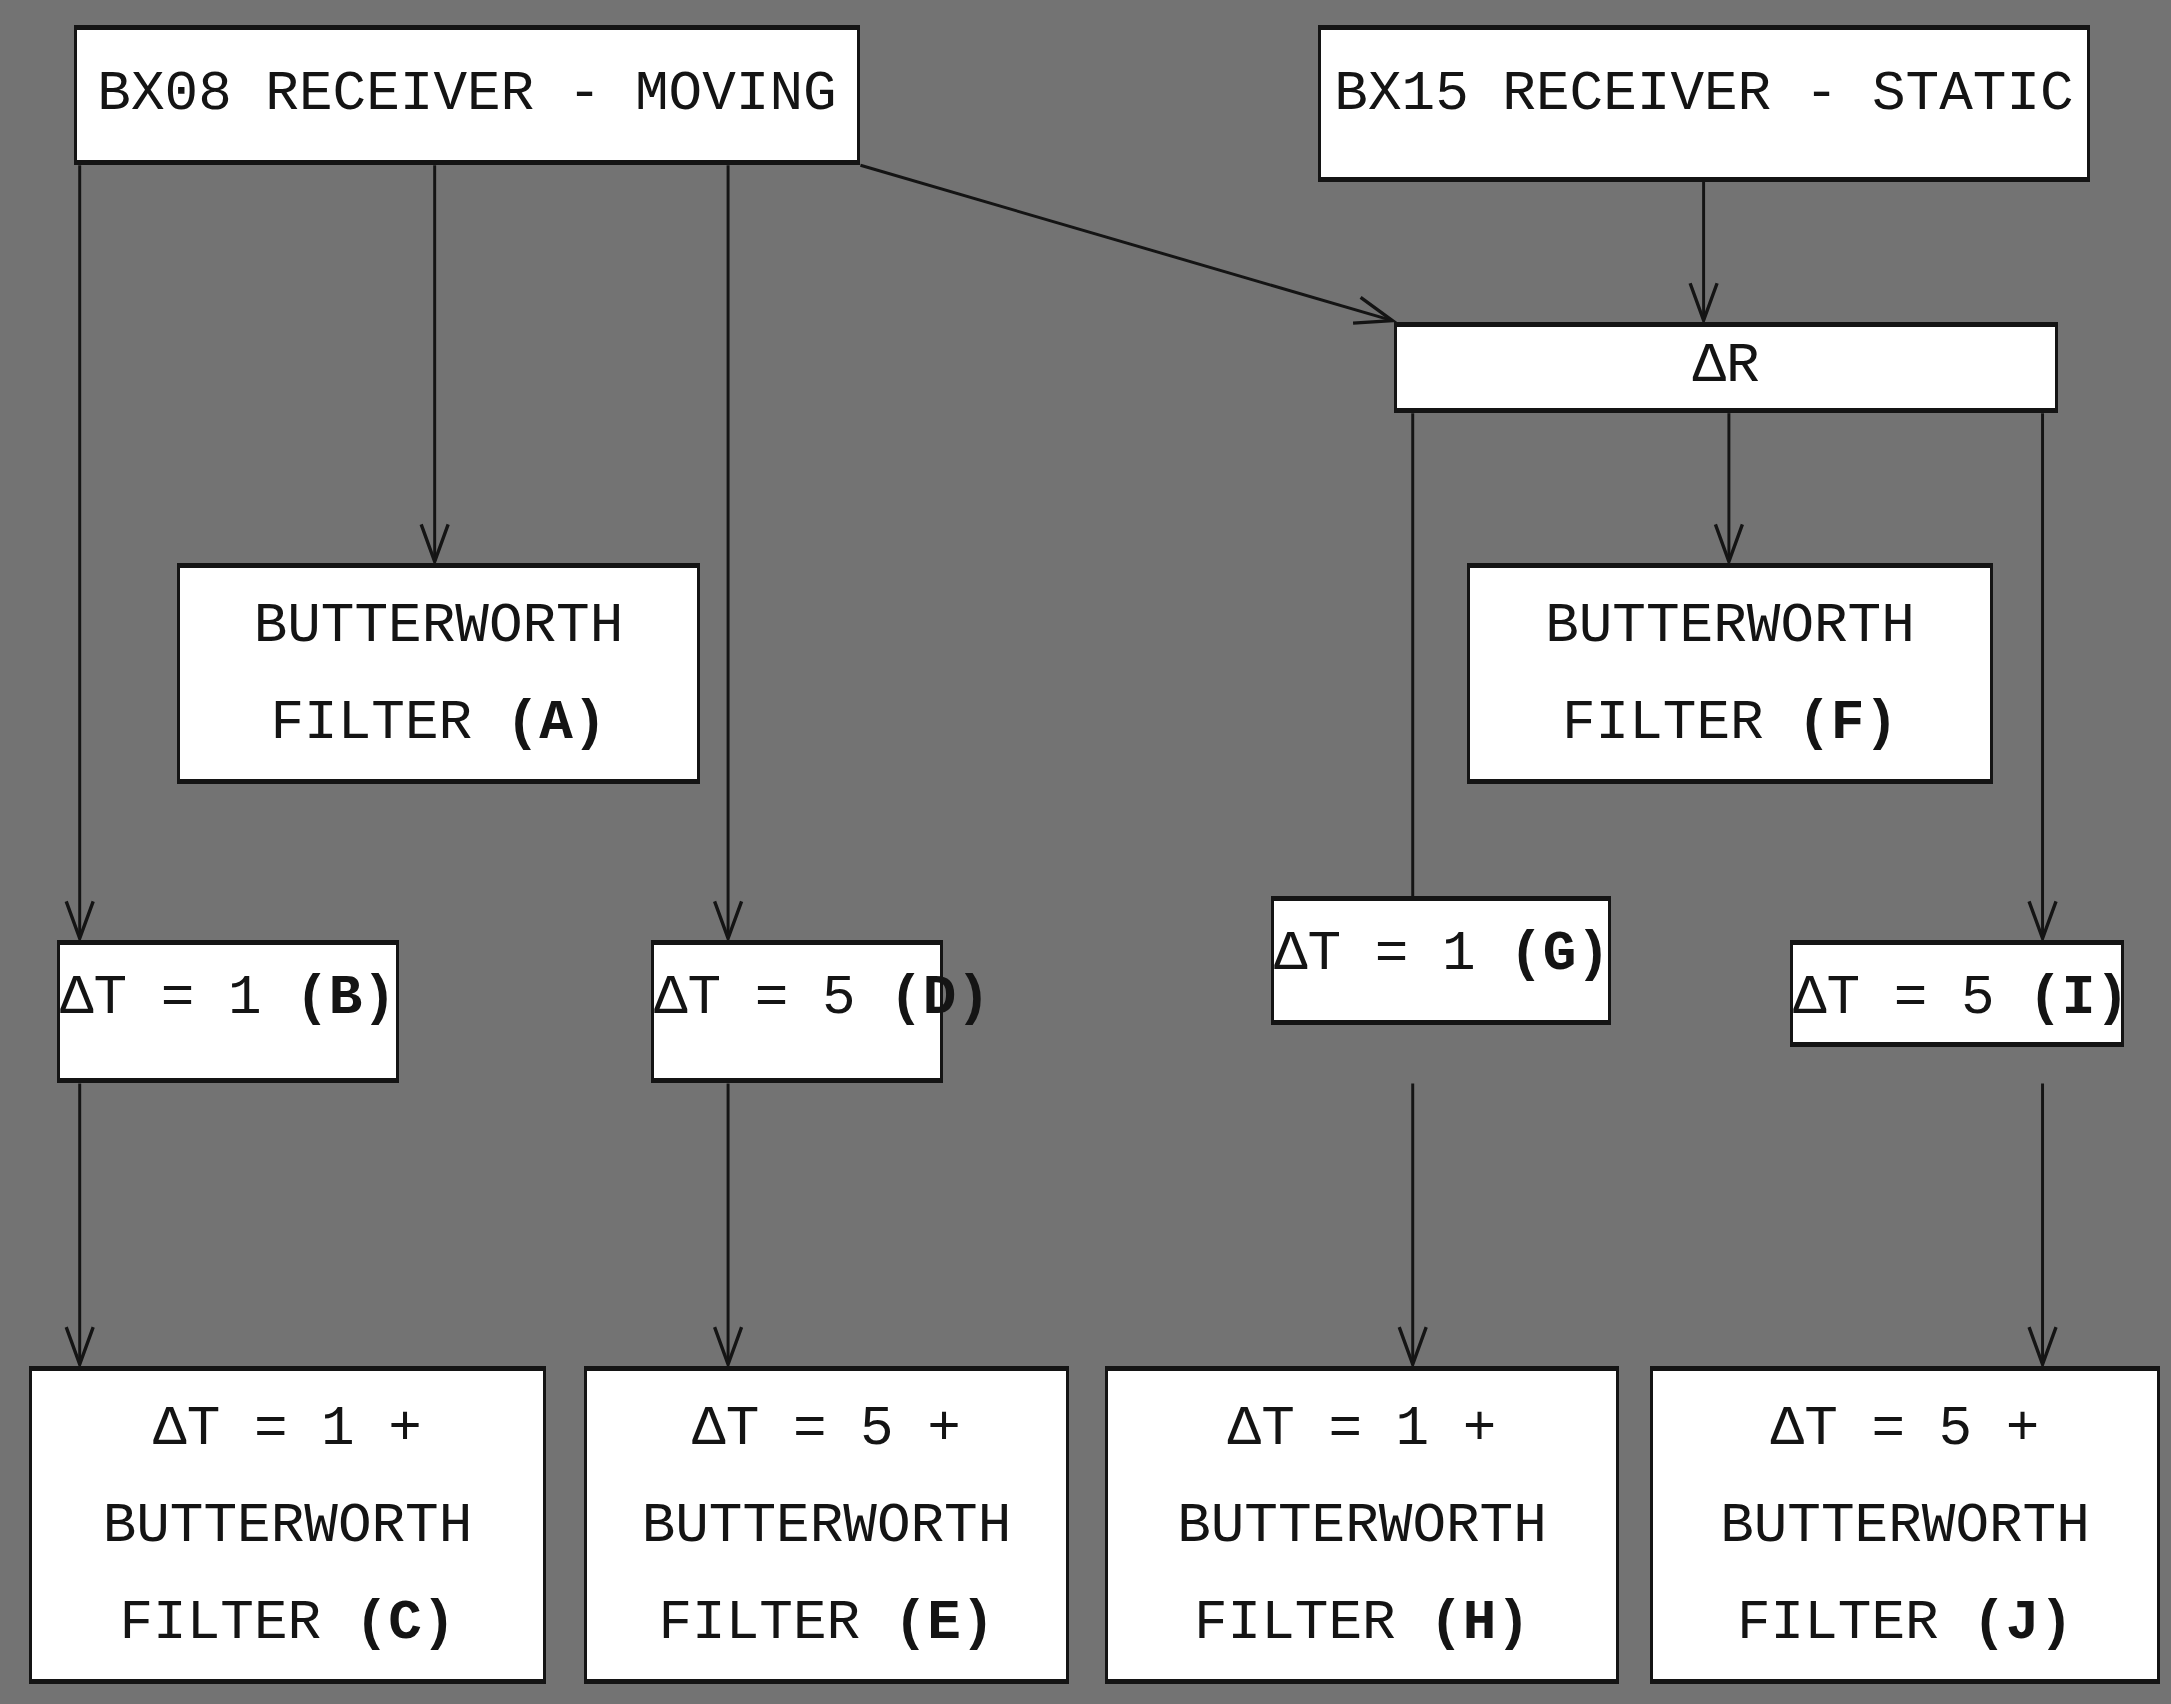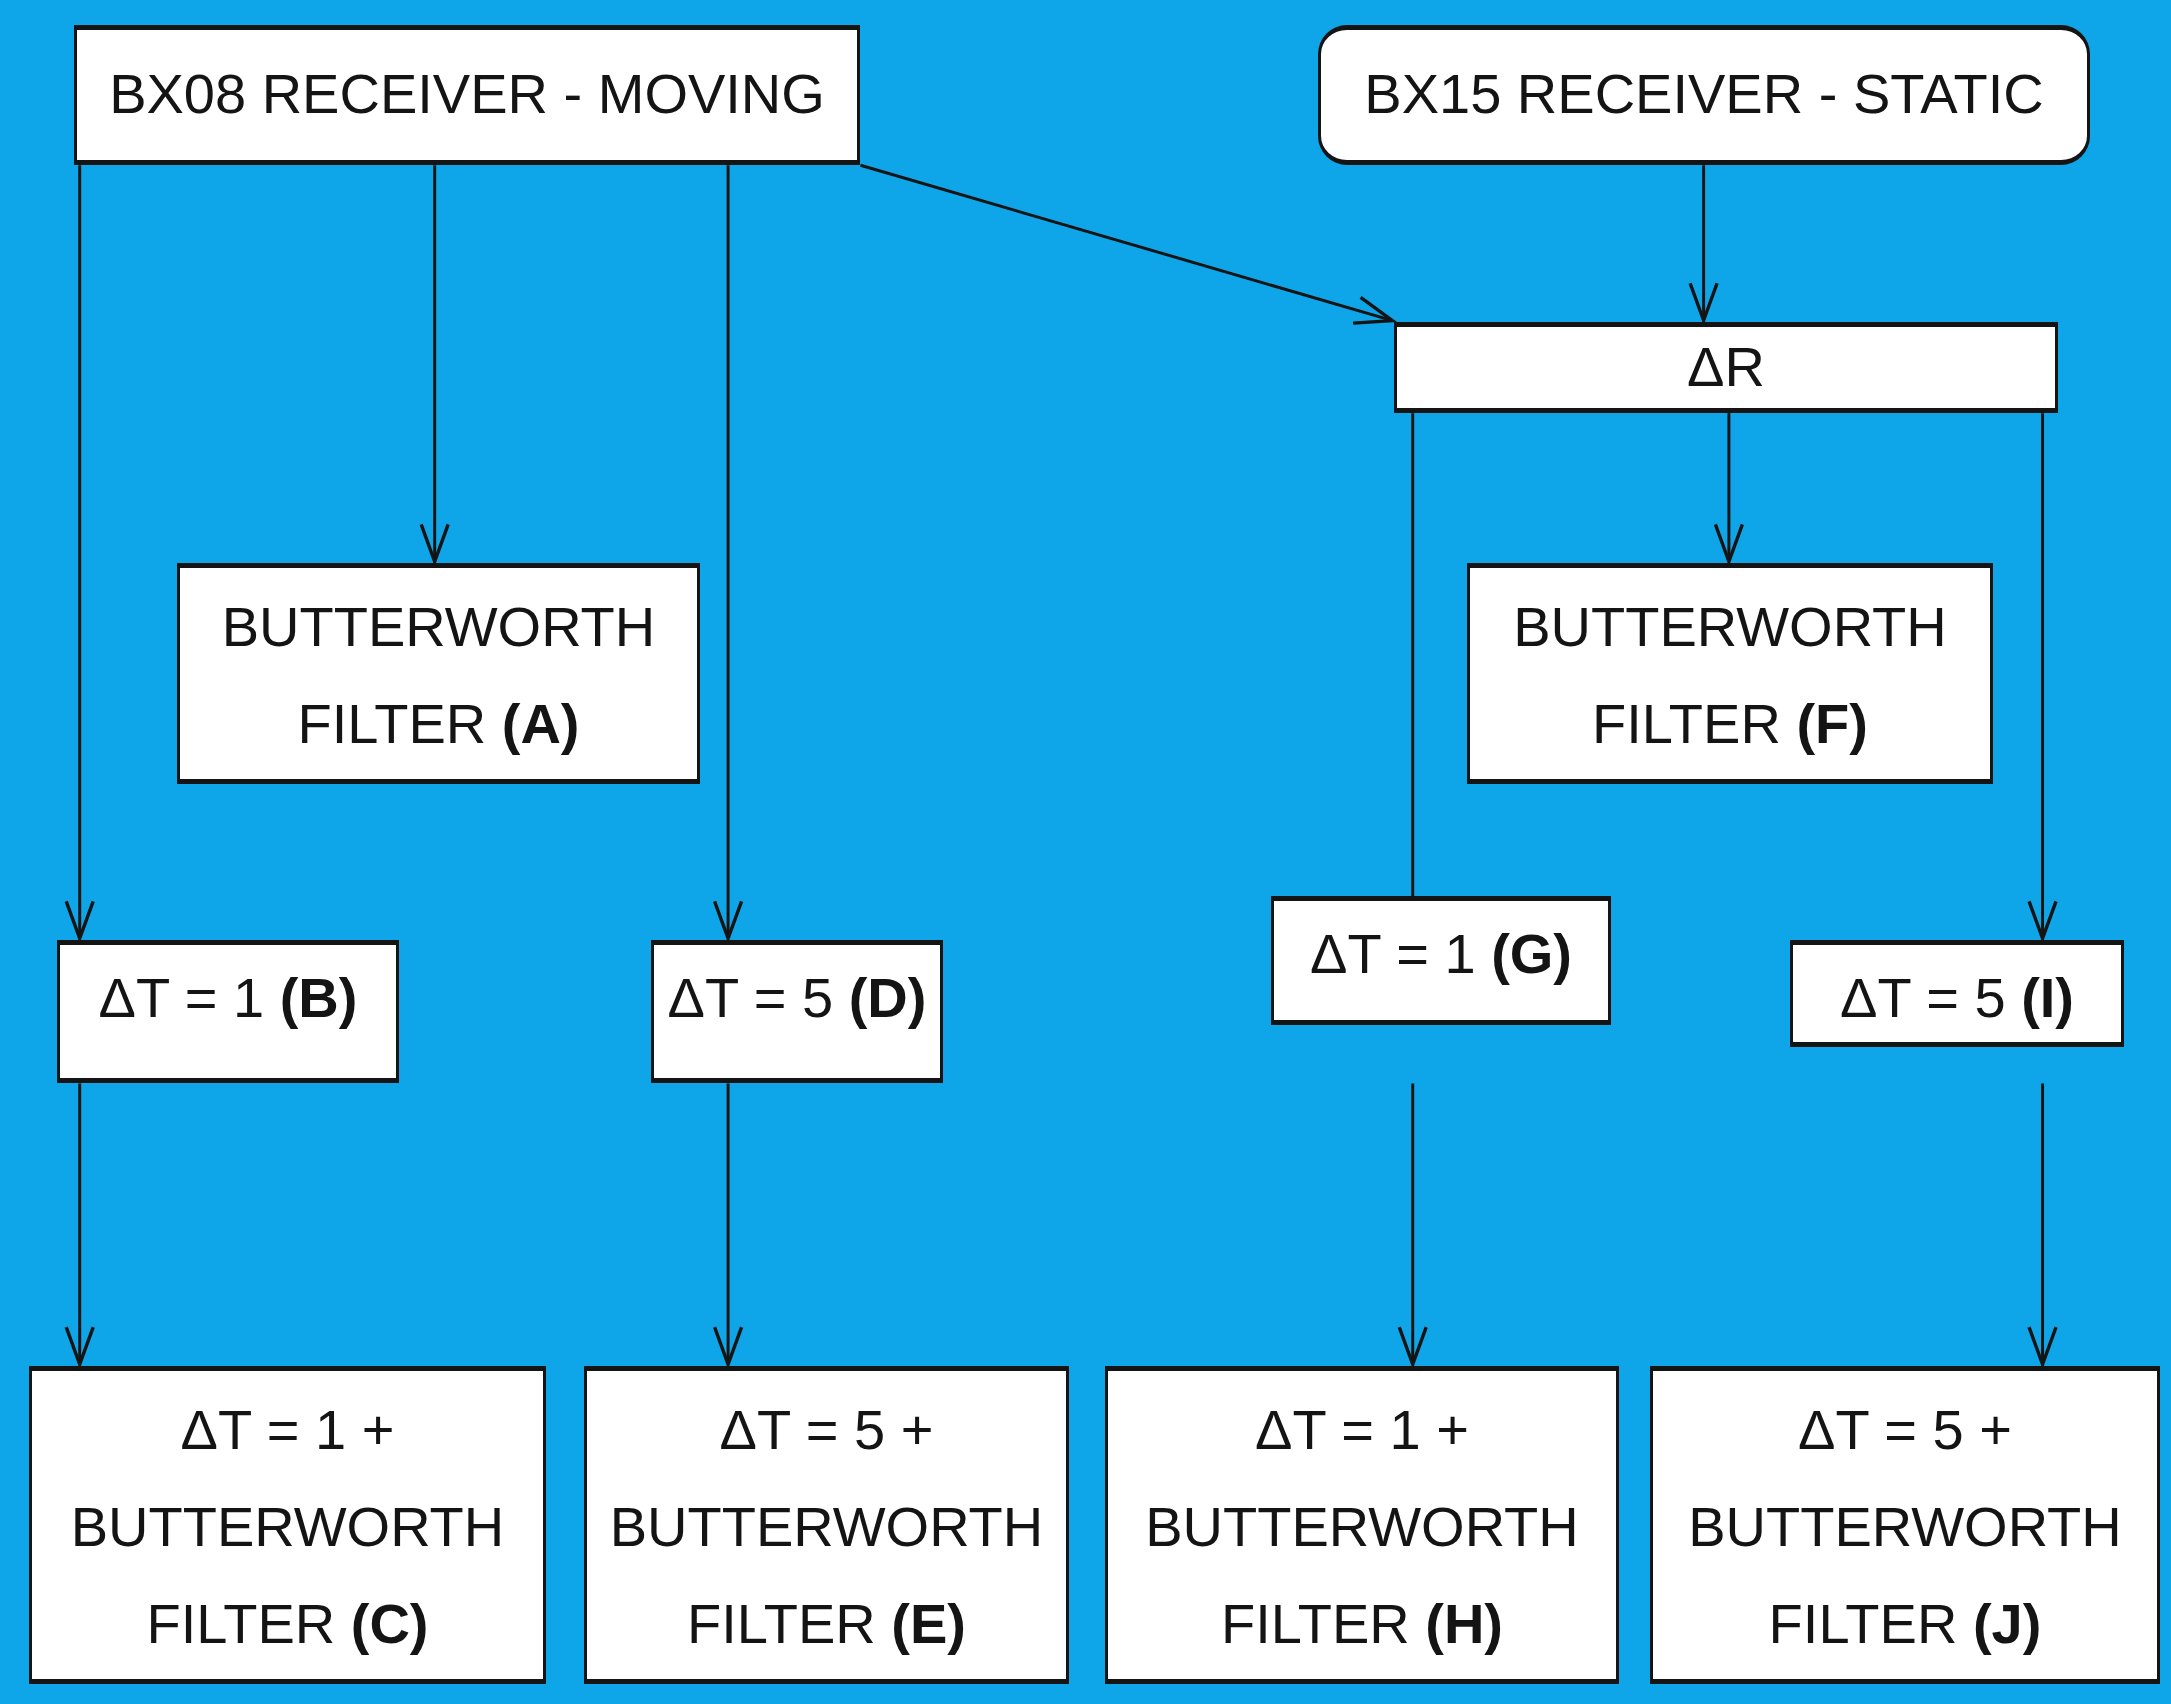--- a/index.html
+++ b/index.html
@@ -1,20 +1,20 @@
 <!DOCTYPE html>
 <html style="font-size:13.5px"><head>
 <meta charset="utf-8">
 <style>
   html,body{margin:0;padding:0;background:#ffffff;}
   .canvas{
     position:relative;
     width:2172px;height:1704px;
-    background:#0ea5e9;
-    font-family:Liberation Sans, sans-serif;
+    background:#737373;
+    font-family:Liberation Mono, monospace;
     color:#141414;
     overflow:hidden;
   }
   svg.wires{position:absolute;left:0;top:0;z-index:0;}
   svg.wires line{stroke:#141414;stroke-width:3.5;}
   .node{
     position:absolute;
     box-sizing:border-box;
     background:#ffffff;
     border:solid #141414;
@@ -26,21 +26,21 @@
   .node .ln{display:block;line-height:97px;white-space:pre;}
   .tag{font-weight:700;}
   .node-receiver .ln{line-height:128px;}
   .node-dr .ln{line-height:79px;}
   .node-dt{padding-top:15px;margin-left:28px;}
   .node-dt .ln{line-height:76px;}
   .node-filter{padding-top:10px;}
   .node-bottom{padding-top:10px;}
 
   #bx08{left:74px;top:25px;width:786px;height:140px;}
-  #bx15{left:1318px;top:25px;width:772px;height:140px;border-radius:29px;}
+  #bx15{left:1318px;top:25px;width:772px;height:157px;}
   #dr{left:1394px;top:322px;width:664px;height:91px;}
   #fa{left:177px;top:563px;width:523px;height:221px;}
   #ff{left:1467px;top:563px;width:526px;height:221px;}
   #tb{left:29px;top:940px;width:342px;height:143px;}
   #td{left:623px;top:940px;width:292px;height:143px;}
   #tg{left:1243px;top:896px;width:340px;height:129px;}
   #ti{left:1762px;top:940px;width:334px;height:107px;}
   #bc{left:29px;top:1366px;width:517px;height:318px;}
   #be{left:584px;top:1366px;width:485px;height:318px;}
   #bh{left:1105px;top:1366px;width:514px;height:318px;}

